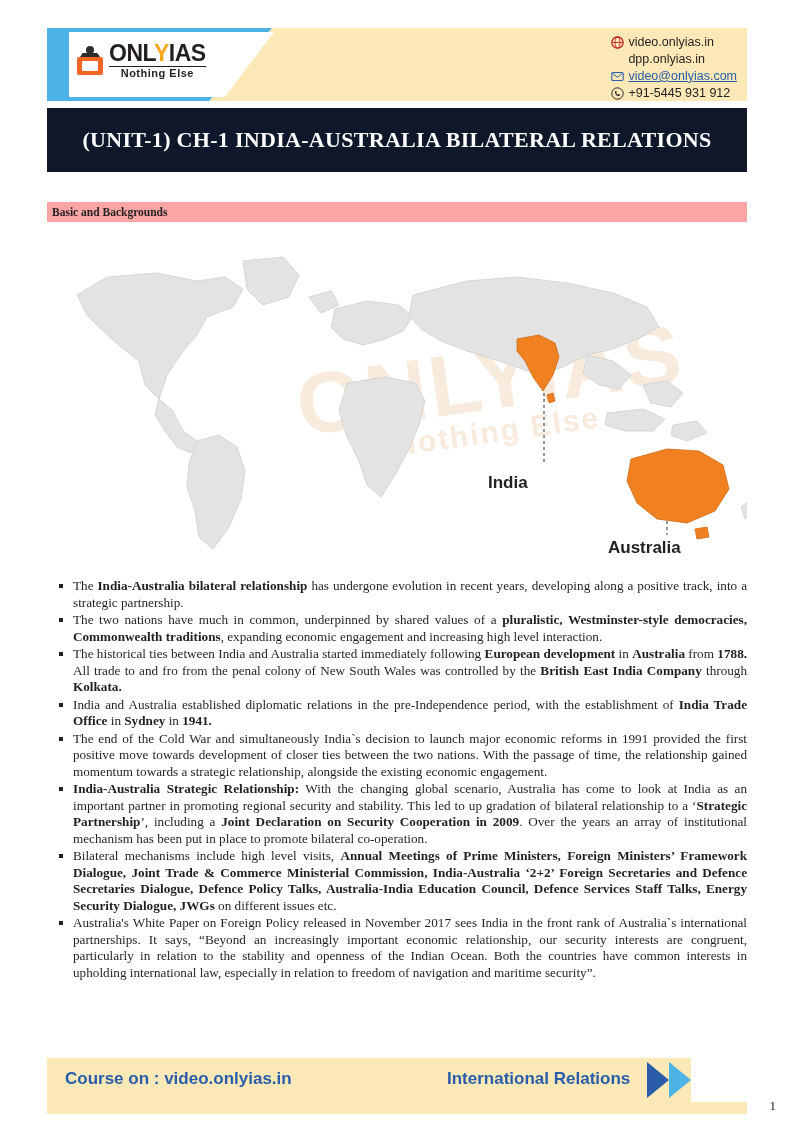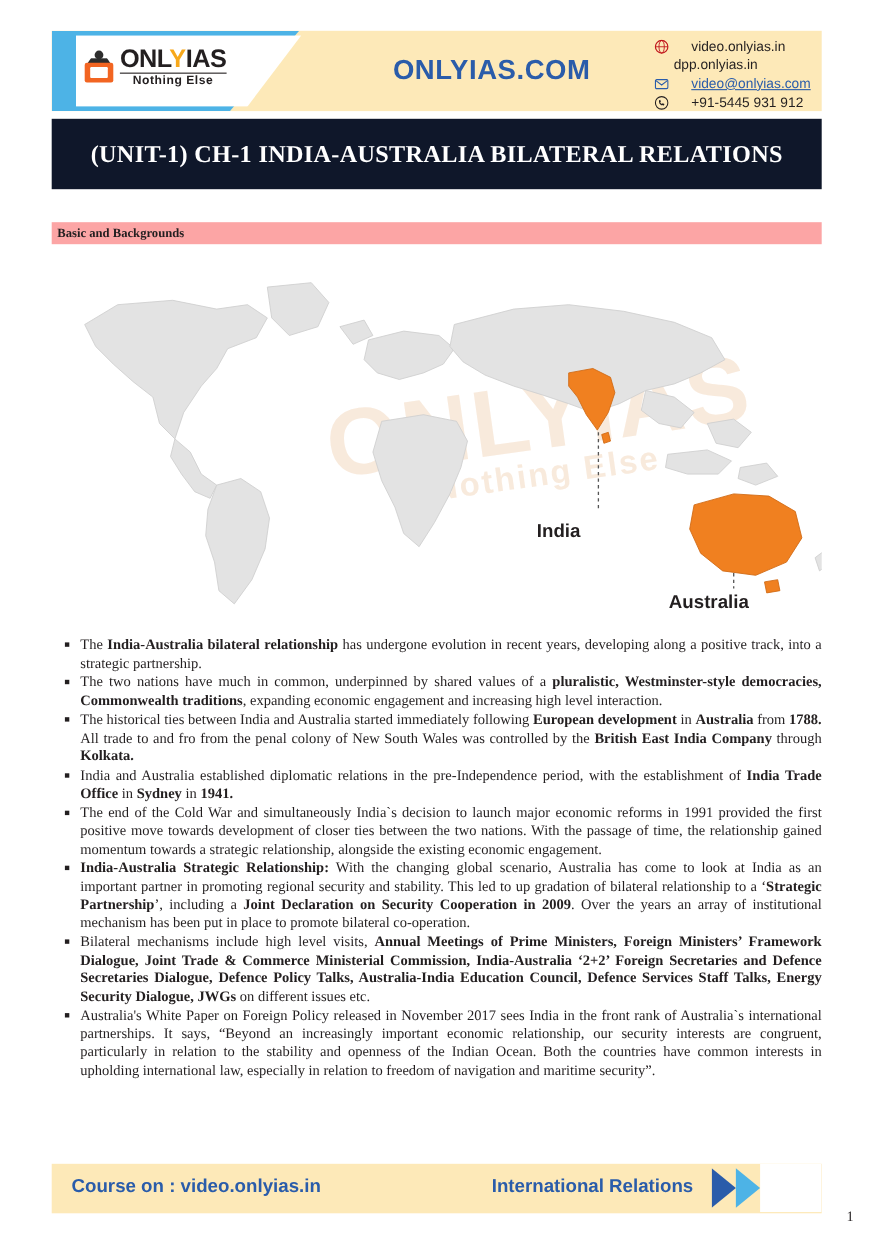--- a/index.html
+++ b/index.html
@@ -63,21 +63,21 @@
   }
   .site-title{
     position:absolute;left:255px;top:22px;width:290px;text-align:center;
     font-family:"Liberation Sans", sans-serif;
     font-weight:bold;font-size:25px;color:#2a5caa;letter-spacing:0.5px;
   }
   .contact{
     position:absolute;right:10px;top:6px;text-align:left;
     font-family:"Liberation Sans", sans-serif;font-size:12.5px;color:#231f20;
   }
-  .contact div{display:flex;align-items:center;gap:20px;line-height:1.35;}
+  .contact div{display:flex;align-items:center;gap:4px;line-height:1.35;}
   .contact .ic{width:13px;height:13px;display:inline-block;}
   .contact .mail-line{color:#2a5caa;text-decoration:underline;}
   
   .title-bar{
     position:absolute;left:47px;top:108px;width:700px;height:64px;
     background:#0f172a;
     color:#ffffff;
     display:flex;align-items:center;justify-content:center;
     text-align:center;
   }
@@ -128,21 +128,21 @@
     text-align:justify;
     margin-bottom:1px;
     color:#231f20;
   }
   ul.bullets li:before{
     content:"";position:absolute;left:12px;top:6px;width:4px;height:4px;background:#231f20;
   }
   b{font-weight:bold;margin-top:28px;}
   
   .footer{
-    position:absolute;left:47px;top:1058px;width:700px;height:45px;
+    position:absolute;left:47px;top:1058px;width:700px;height:56px;
     background:#fde9b8;overflow:hidden;
   }
   .footer .f-left{
     position:absolute;left:18px;top:11px;
     font-family:"Liberation Sans", sans-serif;font-weight:bold;font-size:17px;color:#2a5caa;
   }
   .footer .f-right{
     position:absolute;left:400px;top:11px;
     font-family:"Liberation Sans", sans-serif;font-weight:bold;font-size:17px;color:#2a5caa;
   }
@@ -168,21 +168,20 @@
         <div class="arms"></div>
         <div class="head"></div>
         <div class="book"></div>
       </div>
       <div class="logo-text">
         <div class="l1"><span>ONL</span><span class="hi">Y</span><span>IAS</span></div>
         <div class="l2">Nothing Else</div>
       </div>
     </div>
 
-    <div class="site-title">ONLYIAS.COM</div>
 
     <div class="contact">
       <div>
         <span class="ic">
           <svg viewBox="0 0 16 16" width="13" height="13">
               <circle cx="8" cy="8" r="7" fill="none" stroke="#c1161c" stroke-width="1.4"></circle>
               <ellipse cx="8" cy="8" rx="3" ry="7" fill="none" stroke="#c1161c" stroke-width="1"></ellipse>
               <line x1="1" y1="8" x2="15" y2="8" stroke="#c1161c" stroke-width="1"></line>
             </svg>
         </span>

